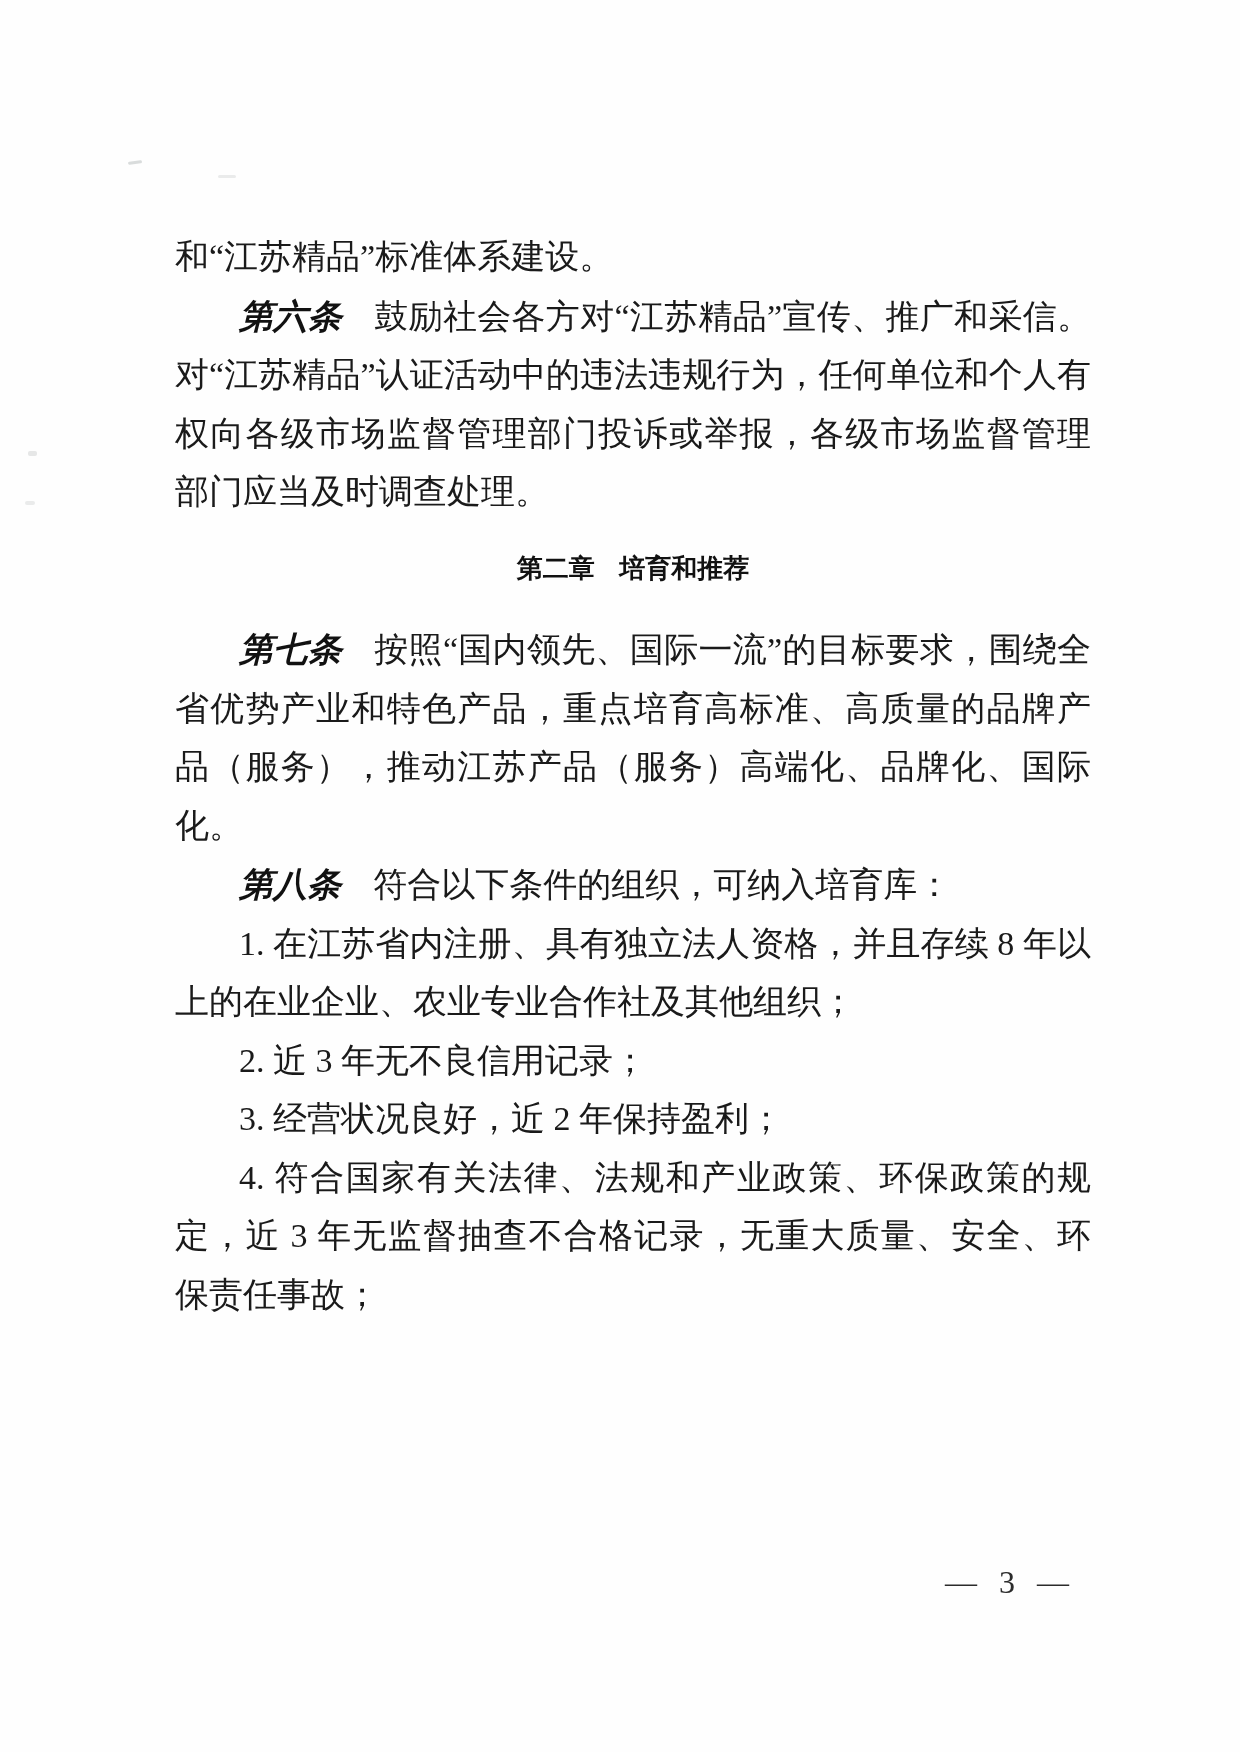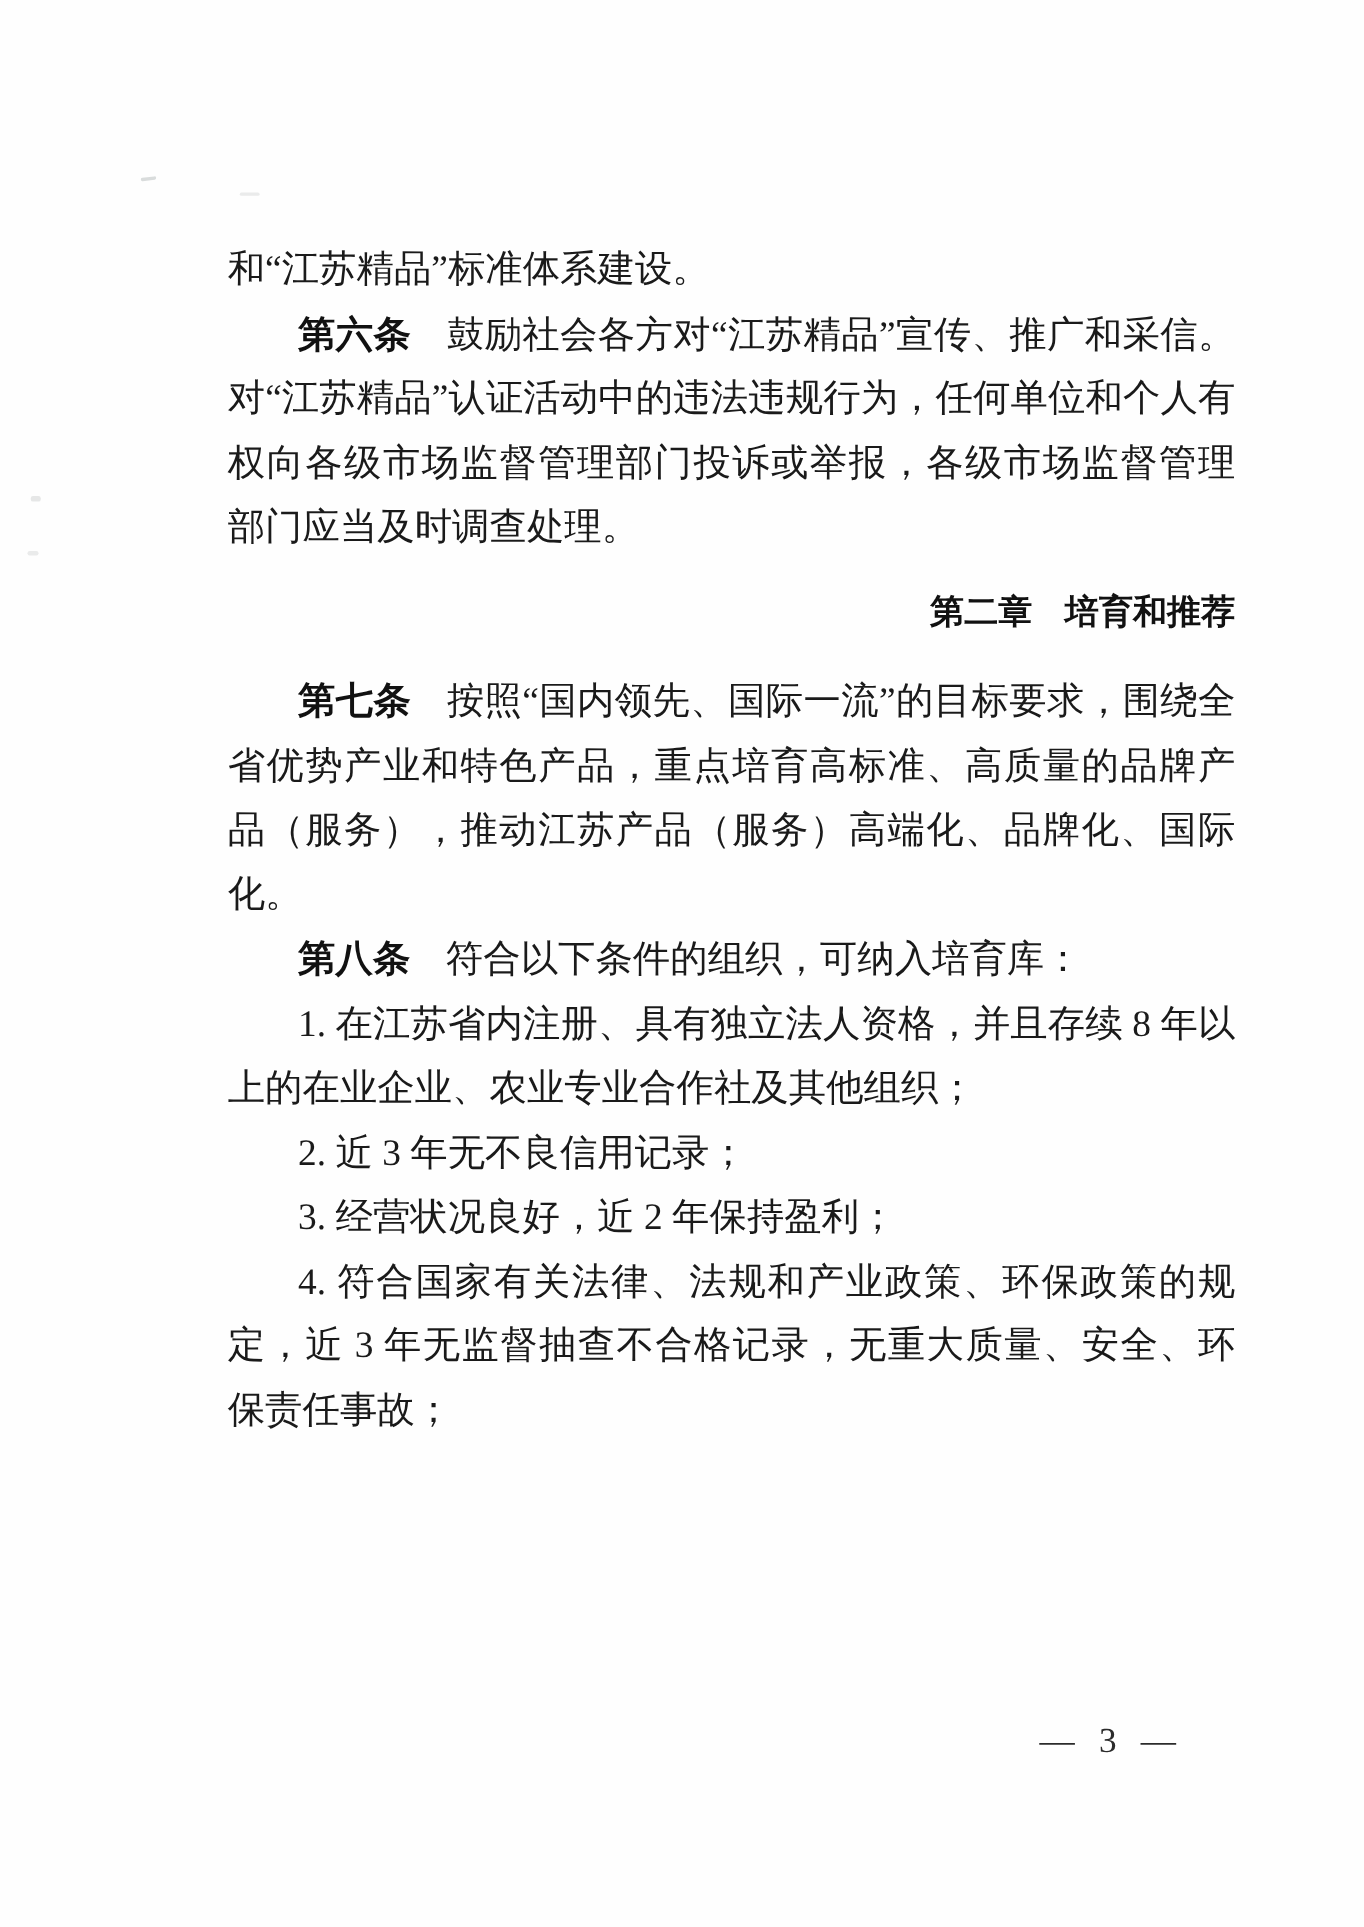--- a/index.html
+++ b/index.html
@@ -10,50 +10,50 @@
   .page {
     position: relative;
     width: 1240px;
     height: 1752px;
     background: #fefefe;
     overflow: hidden;
   }
   .text-block {
     position: absolute;
     left: 175px;
-    top: 216px;
+    top: 228px;
     width: 916px;
     font-family: "Liberation Serif", "DejaVu Serif", serif;
     font-size: 34px;
     line-height: 58.5px;
     color: #1a1a1a;
     text-align: justify;
     text-justify: inter-ideograph;
-    margin-left: 32px;
   }
   .text-block p {
     margin: 0;
     text-indent: 64px;
   }
   .text-block p.cont {
     text-indent: 0;
   }
   .article-label {
     font-weight: 700;
     font-family: "Liberation Sans", "DejaVu Sans", sans-serif;
     margin-right: 0.95em;
     color: #111;
+    font-style: italic;
   }
   .chapter {
     margin: 17px 0 23px 0;
-    font-size: 31px;
+    font-size: 26px;
     line-height: 58.5px;
     font-weight: 700;
     font-family: "Liberation Sans", "DejaVu Sans", sans-serif;
-    text-align: right;
+    text-align: center;
     text-indent: 0;
     color: #111;
   }
   .chapter-label {
     margin-right: 0.95em;
   }
   .page-footer {
     position: absolute;
     top: 1562px;
     right: 164px;

